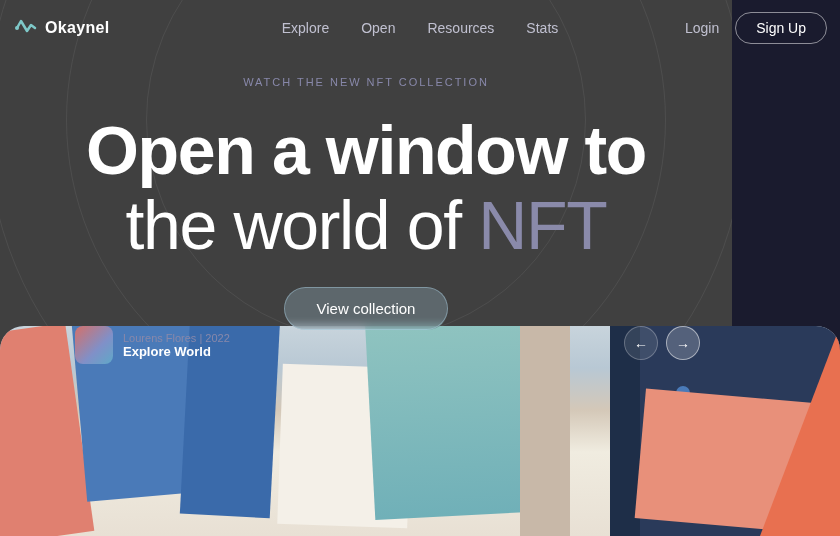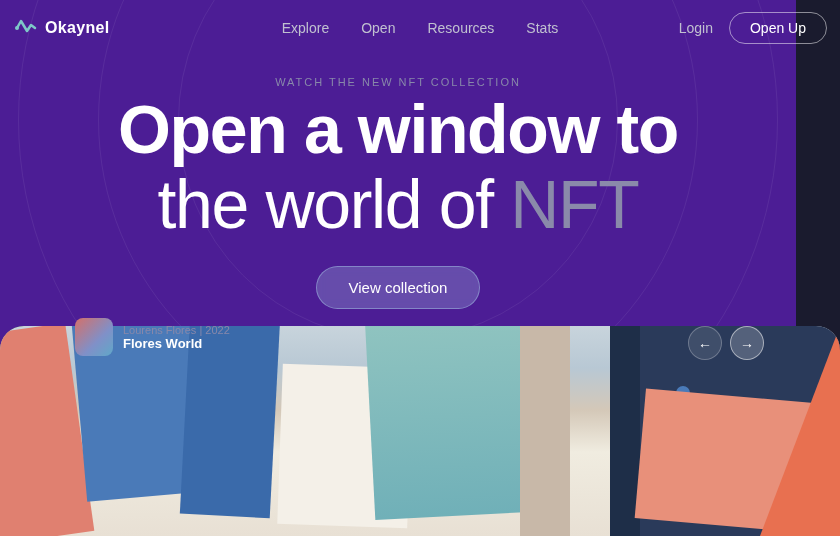--- a/index.html
+++ b/index.html
@@ -80,23 +80,23 @@
       border: 1.5px solid rgba(255,255,255,0.5);
       border-radius: 20px;
       padding: 7px 20px;
       cursor: pointer;
     }
 
     
     .hero {
       position: absolute;
       top: 0; left: 0;
-      width: 796px;
+      width: 732px;
       height: 370px;
-      background: #4c1d95;
+      background: #404040;
       overflow: hidden;
     }
 
     
     .circle-bg {
       position: absolute;
       border-radius: 50%;
       border: 1px solid rgba(255,255,255,0.07);
     }
 
@@ -138,21 +138,21 @@
     .subtitle-tag {
       margin-top: 20px;
       color: #8888aa;
       font-size: 11px;
       letter-spacing: 0.18em;
       text-transform: uppercase;
       font-weight: 400;
     }
 
     .hero-title {
-      margin-top: 4px;
+      margin-top: 25px;
       text-align: center;
       line-height: 1.1;
     }
 
     .hero-title-line1 {
       font-size: 68px;
       font-weight: 700;
       color: #ffffff;
       letter-spacing: -0.02em;
       display: block;
@@ -176,21 +176,21 @@
       font-size: 15px;
       padding: 12px 32px;
       border-radius: 30px;
       cursor: pointer;
       backdrop-filter: blur(4px);
     }
 
     
     .artist-row {
       position: absolute;
-      bottom: 14px;
+      bottom: 6px;
       left: 32px;
       display: flex;
       align-items: center;
       gap: 10px;
       z-index: 10;
       padding-left: 43px;
     }
 
     .artist-avatar {
       width: 38px;
@@ -410,21 +410,21 @@
 
   <div class="nav-links">
     <a class="nav-link">Explore</a>
     <a class="nav-link">Open</a>
     <a class="nav-link">Resources</a>
     <a class="nav-link">Stats</a>
   </div>
 
   <div class="nav-actions">
     <button class="login-btn">Login</button>
-    <button class="signup-btn">Open Up</button>
+    <button class="signup-btn">Sign Up</button>
   </div>
 </nav>
 
 <div class="hero">
 
   <div class="circle-bg circle-1"></div>
   <div class="circle-bg circle-2"></div>
   <div class="circle-bg circle-3"></div>
 
   <div class="hero-content">
@@ -444,21 +444,21 @@
   <div class="artist-row">
     <div class="artist-avatar">
       <div class="artist-avatar-img"></div>
     </div>
     <div class="artist-info">
       <span class="artist-meta">
         <span>Lourens Flores</span>
         <span> | </span>
         <span>2022</span>
       </span>
-      <span class="artist-name">Flores World</span>
+      <span class="artist-name">Explore World</span>
     </div>
   </div>
 
   <div class="nav-arrows">
     <button class="arrow-btn">←</button>
     <button class="arrow-btn active">→</button>
   </div>
 </div>
 
 <div class="artwork-panel">

